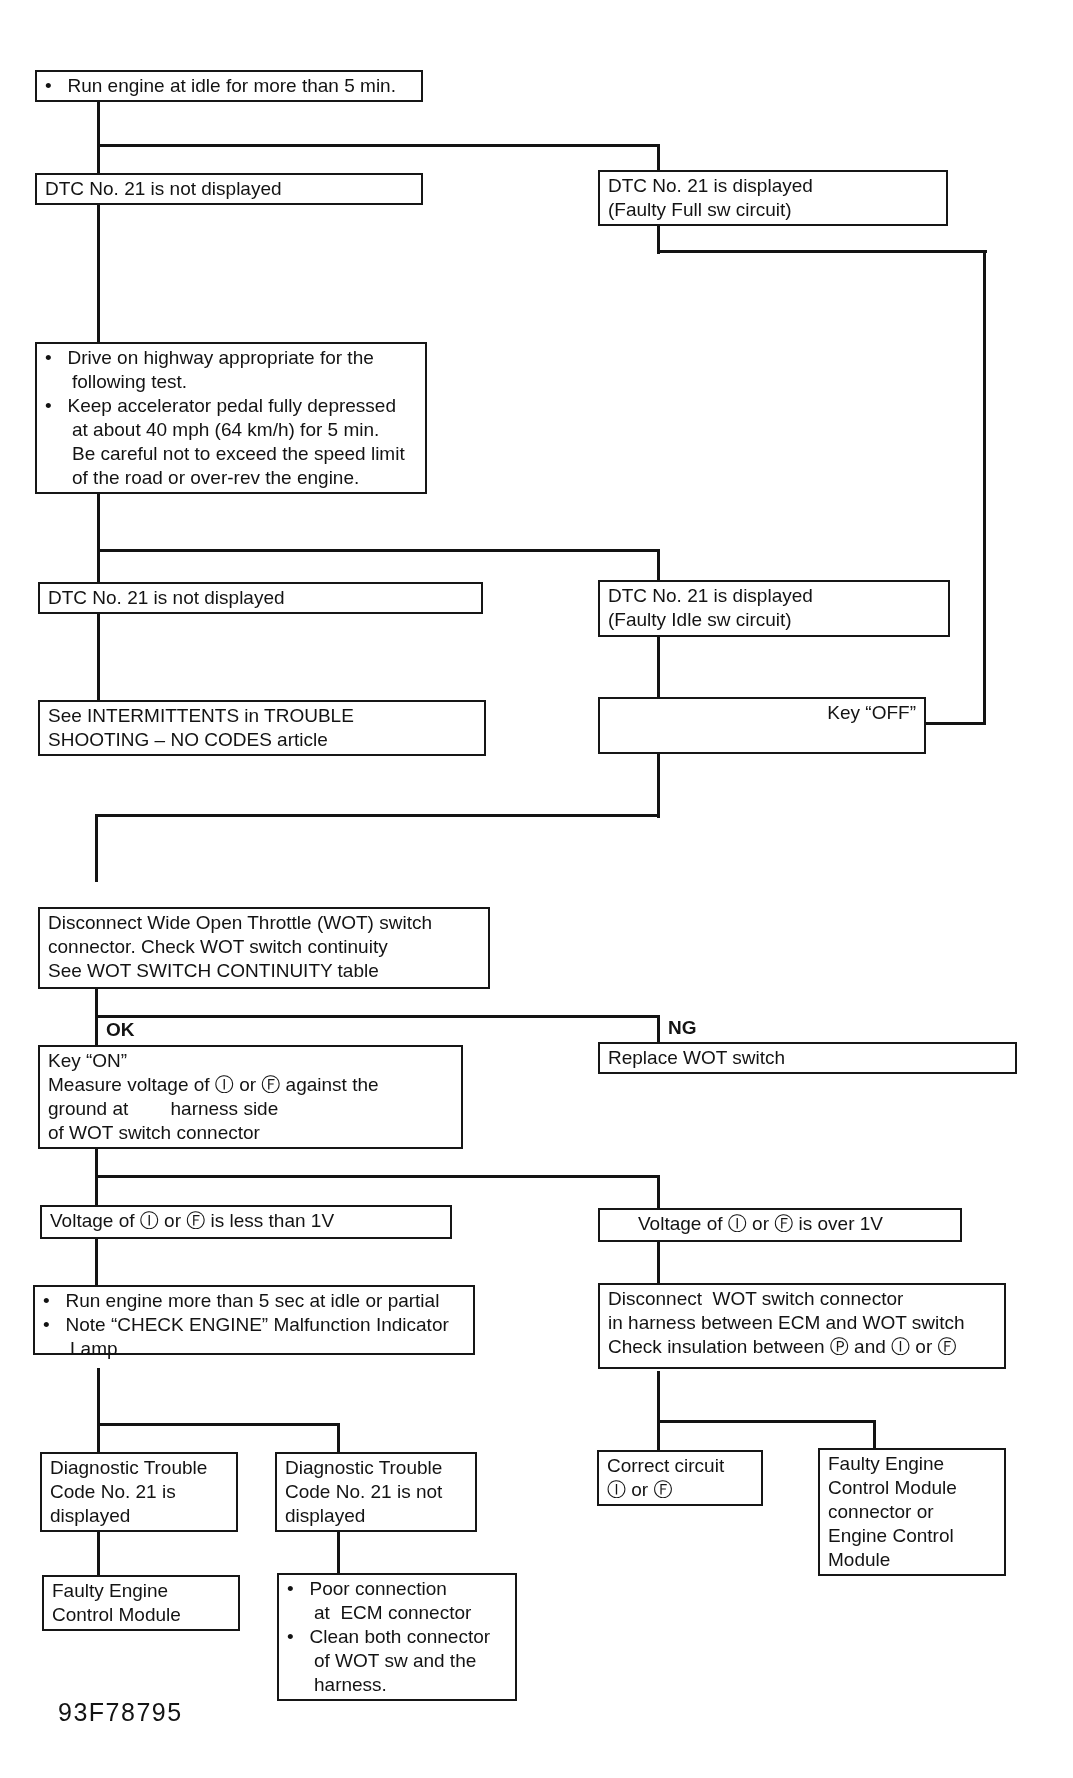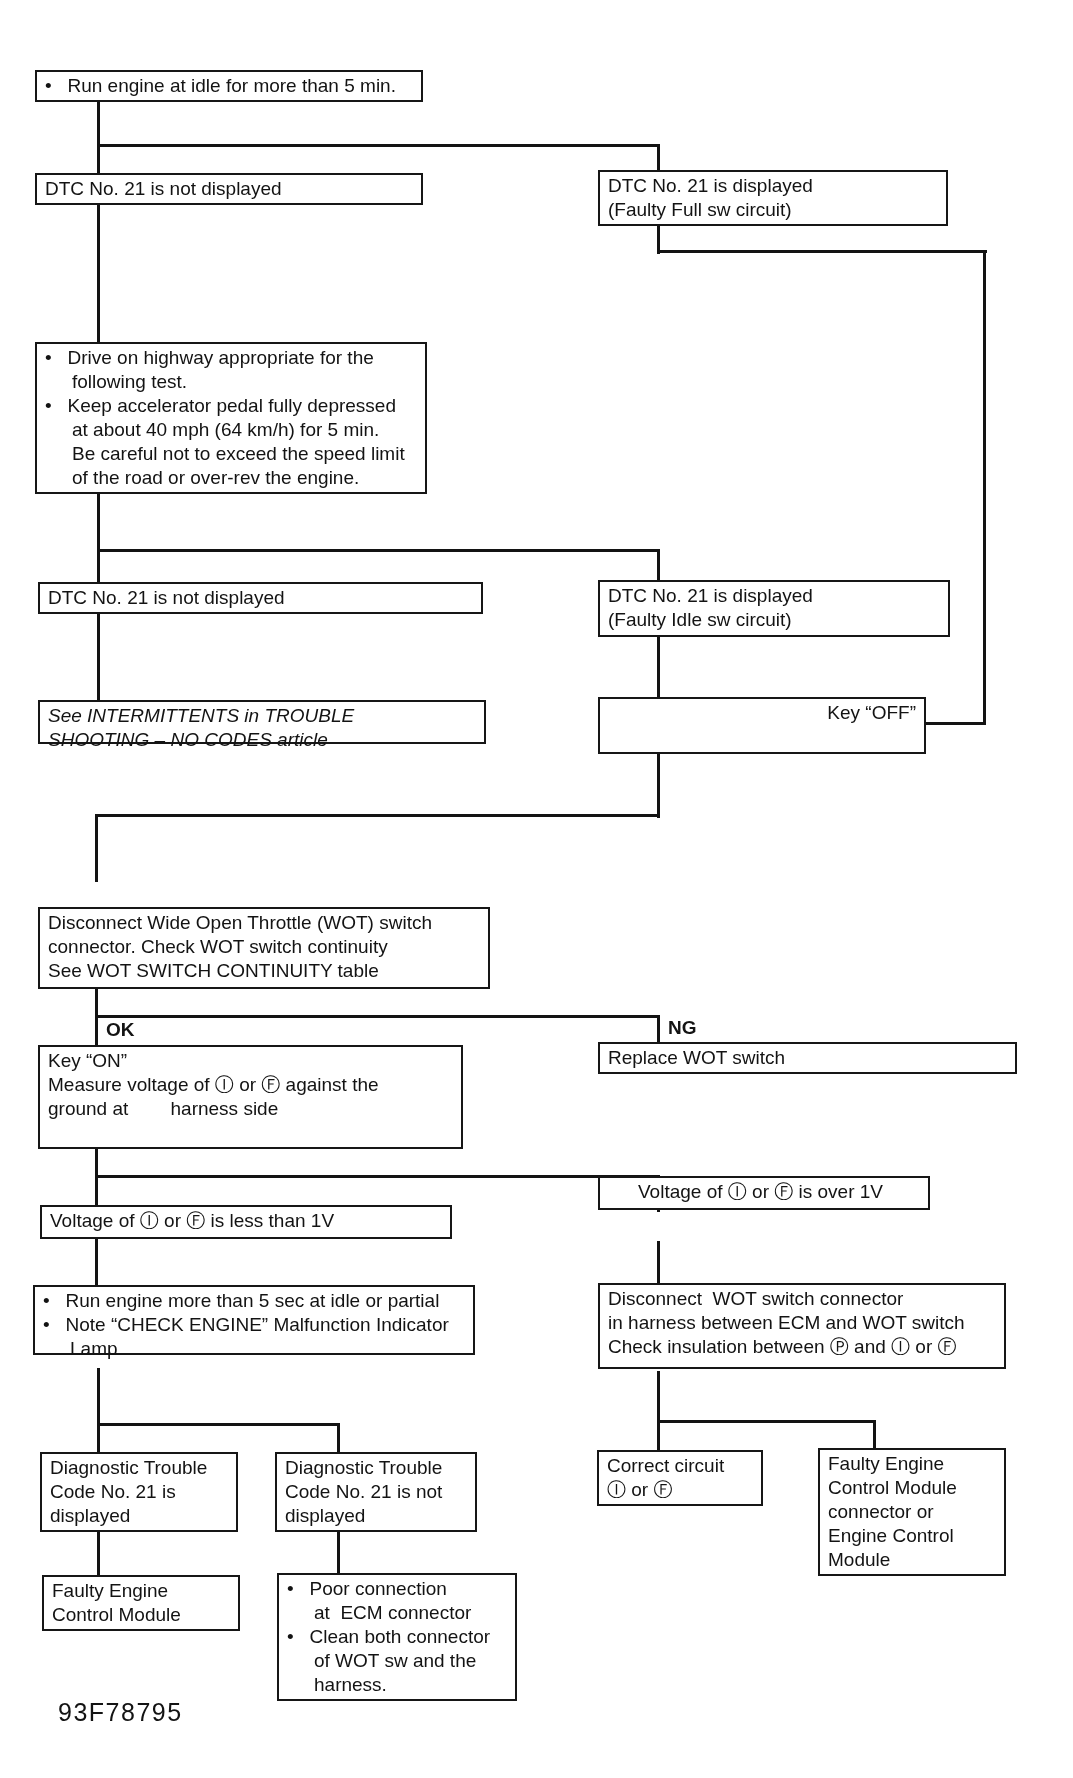--- a/index.html
+++ b/index.html
@@ -109,21 +109,21 @@
 
   <div class="node" style="left:38px;top:582px;width:445px;height:32px;">
     <div class="ln">DTC No. 21 is not displayed</div>
   </div>
 
   <div class="node" style="left:598px;top:580px;width:352px;height:57px;">
     <div class="ln">DTC No. 21 is displayed</div>
     <div class="ln">(Faulty Idle sw circuit)</div>
   </div>
 
-  <div class="node" style="left:38px;top:700px;width:448px;height:44px;font-style:italic;">
+  <div class="node" style="left:38px;top:700px;width:448px;height:56px;">
     <div class="ln">See INTERMITTENTS in TROUBLE</div>
     <div class="ln">SHOOTING – NO CODES article</div>
   </div>
 
   <div class="node" style="left:598px;top:697px;width:328px;height:57px;text-align:right;">
     <div class="ln">Key “OFF”</div>
   </div>
 
   <div class="node" style="left:38px;top:877px;width:452px;height:82px;margin-top:30px;">
     <div class="ln">Disconnect Wide Open Throttle (WOT) switch</div>
@@ -131,31 +131,32 @@
     <div class="ln">See WOT SWITCH CONTINUITY table</div>
   </div>
 
   <div class="branch-label" style="left:106px;top:1019px;">OK</div>
   <div class="branch-label" style="left:668px;top:1017px;">NG</div>
 
   <div class="node" style="left:38px;top:1045px;width:425px;height:104px;">
     <div class="ln">Key “ON”</div>
     <div class="ln">Measure voltage of Ⓘ or Ⓕ against the</div>
     <div class="ln">ground at &nbsp;&nbsp;&nbsp;&nbsp;&nbsp;&nbsp; harness side</div>
+    <div class="ln">of WOT switch connector</div>
   </div>
 
   <div class="node" style="left:598px;top:1042px;width:419px;height:32px;">
     <div class="ln">Replace WOT switch</div>
   </div>
 
   <div class="node" style="left:40px;top:1205px;width:412px;height:34px;">
     <div class="ln">Voltage of Ⓘ or Ⓕ is less than 1V</div>
   </div>
 
-  <div class="node" style="left:598px;top:1176px;width:332px;height:34px;padding-left:38px;">
+  <div class="node" style="left:598px;top:1208px;width:364px;height:34px;padding-left:38px;">
     <div class="ln">Voltage of Ⓘ or Ⓕ is over 1V</div>
   </div>
 
   <div class="node" style="left:33px;top:1285px;width:442px;height:70px;">
     <div class="ln">•   Run engine more than 5 sec at idle or partial</div>
     <div class="ln">•   Note “CHECK ENGINE” Malfunction Indicator</div>
     <div class="ln ind">Lamp</div>
   </div>
 
   <div class="node" style="left:598px;top:1283px;width:408px;height:86px;">

